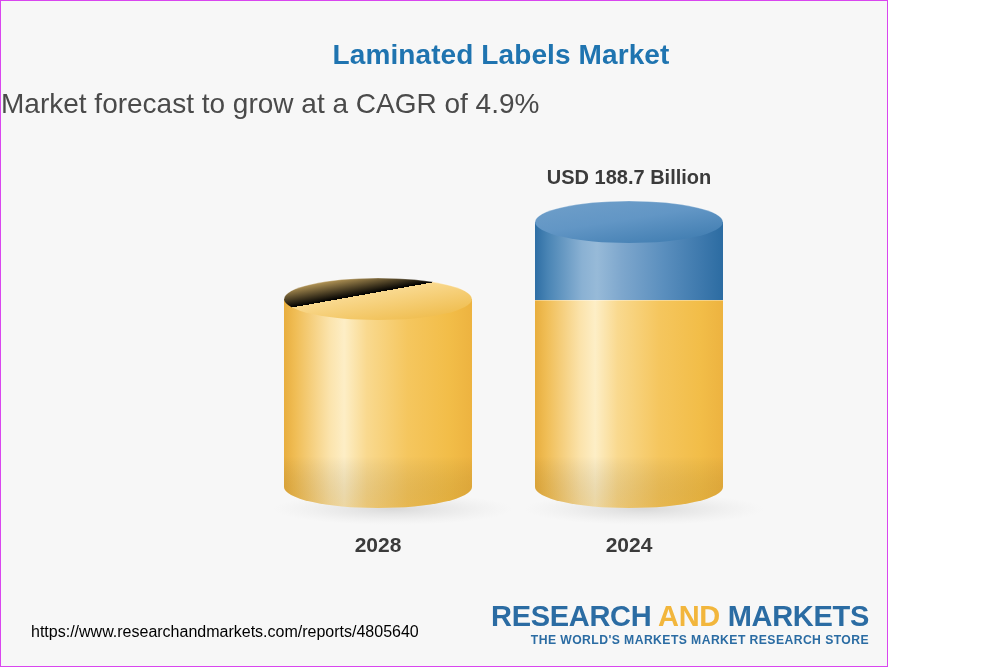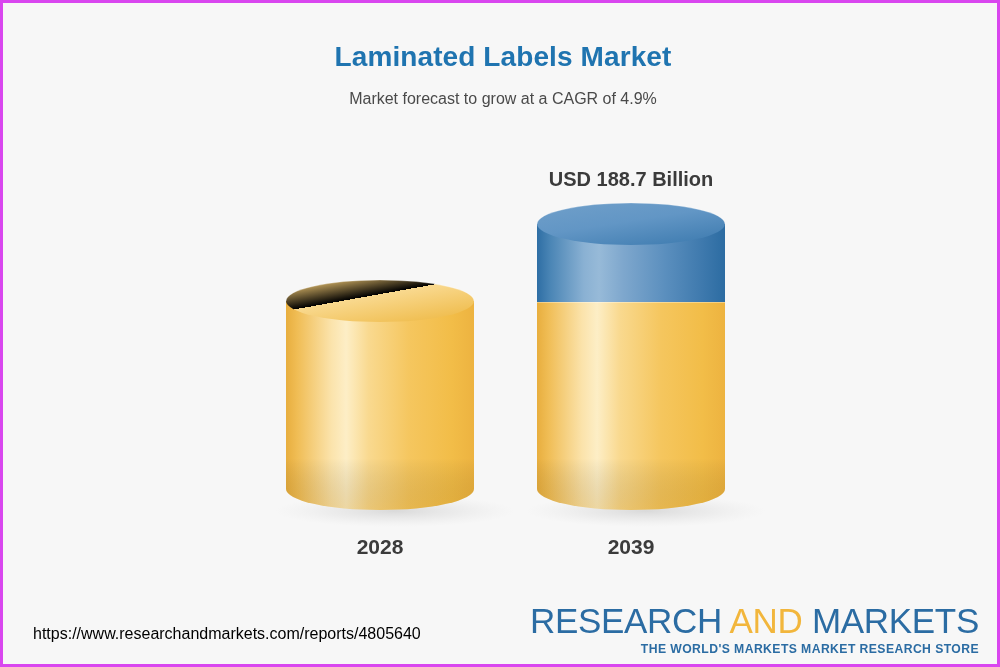--- a/index.html
+++ b/index.html
@@ -9,46 +9,46 @@
   }
   body {
     width: 1000px;
     height: 667px;
     overflow: hidden;
     font-family: "Liberation Sans", sans-serif;
   }
 
   #canvas {
     position: relative;
-    width: 1000px;
+    width: 888px;
     height: 667px;
     background: #f7f7f7;
     box-sizing: border-box;
-    border: 3px solid #d946ef;
+    border: 1px solid #d946ef;
   }
 
   
   #chart-title {
     position: absolute;
     top: 38px;
     left: 0;
     width: 1000px;
     text-align: center;
     font-size: 28px;
     font-weight: bold;
     color: #1f74b0;
     letter-spacing: 0.1px;
   }
   #chart-subtitle {
     position: absolute;
     top: 87px;
     left: 0;
     width: 1000px;
-    text-align: center;
-    font-size: 16px;
+    text-align: left;
+    font-size: 28px;
     font-weight: normal;
     color: #4a4a4a;
   }
 
   
   #plot {
     position: absolute;
     left: 0;
     top: 0;
     width: 1000px;
@@ -88,22 +88,22 @@
     white-space: nowrap;
   }
 
   #logo {
     position: absolute;
     right: 18px;
     top: 600px;
     text-align: right;
   }
   #logo-wordmark {
-    font-size: 35px;
-    font-weight: normal;
+    font-size: 29px;
+    font-weight: bold;
     letter-spacing: -0.3px;
     line-height: 1.05;
     white-space: nowrap;
   }
   .logo-blue { color: #2b6ca3; }
   .logo-gold { color: #f2b63c; }
   #logo-tagline {
     font-size: 12.2px;
     font-weight: bold;
     color: #2b6ca3;
@@ -206,21 +206,21 @@
       <ellipse cx="628" cy="221" rx="94" ry="21" fill="url(#blueTop)"></ellipse>
       <path d="M 534,221 A 94,21 0 0 1 722,221" fill="none" stroke="#ffffff" stroke-opacity="0.28" stroke-width="1.2"></path>
 
       <line x1="534" y1="299.5" x2="722" y2="299.5" stroke="#ffffff" stroke-opacity="0.35" stroke-width="1"></line>
     </g>
   </svg>
 
   <div class="value-label" id="value-label-1">USD 188.7 Billion</div>
 
   <div class="cat-label" id="cat-label-0">2028</div>
-  <div class="cat-label" id="cat-label-1">2039</div>
+  <div class="cat-label" id="cat-label-1">2024</div>
 
   <div id="source-url">https://www.researchandmarkets.com/reports/4805640</div>
 
   <div id="logo">
     <div id="logo-wordmark"><span class="logo-blue">RESEARCH </span><span class="logo-gold">AND </span><span class="logo-blue">MARKETS</span></div>
     <div id="logo-tagline">THE WORLD'S MARKETS MARKET RESEARCH STORE</div>
   </div>
 
 </div>
 

